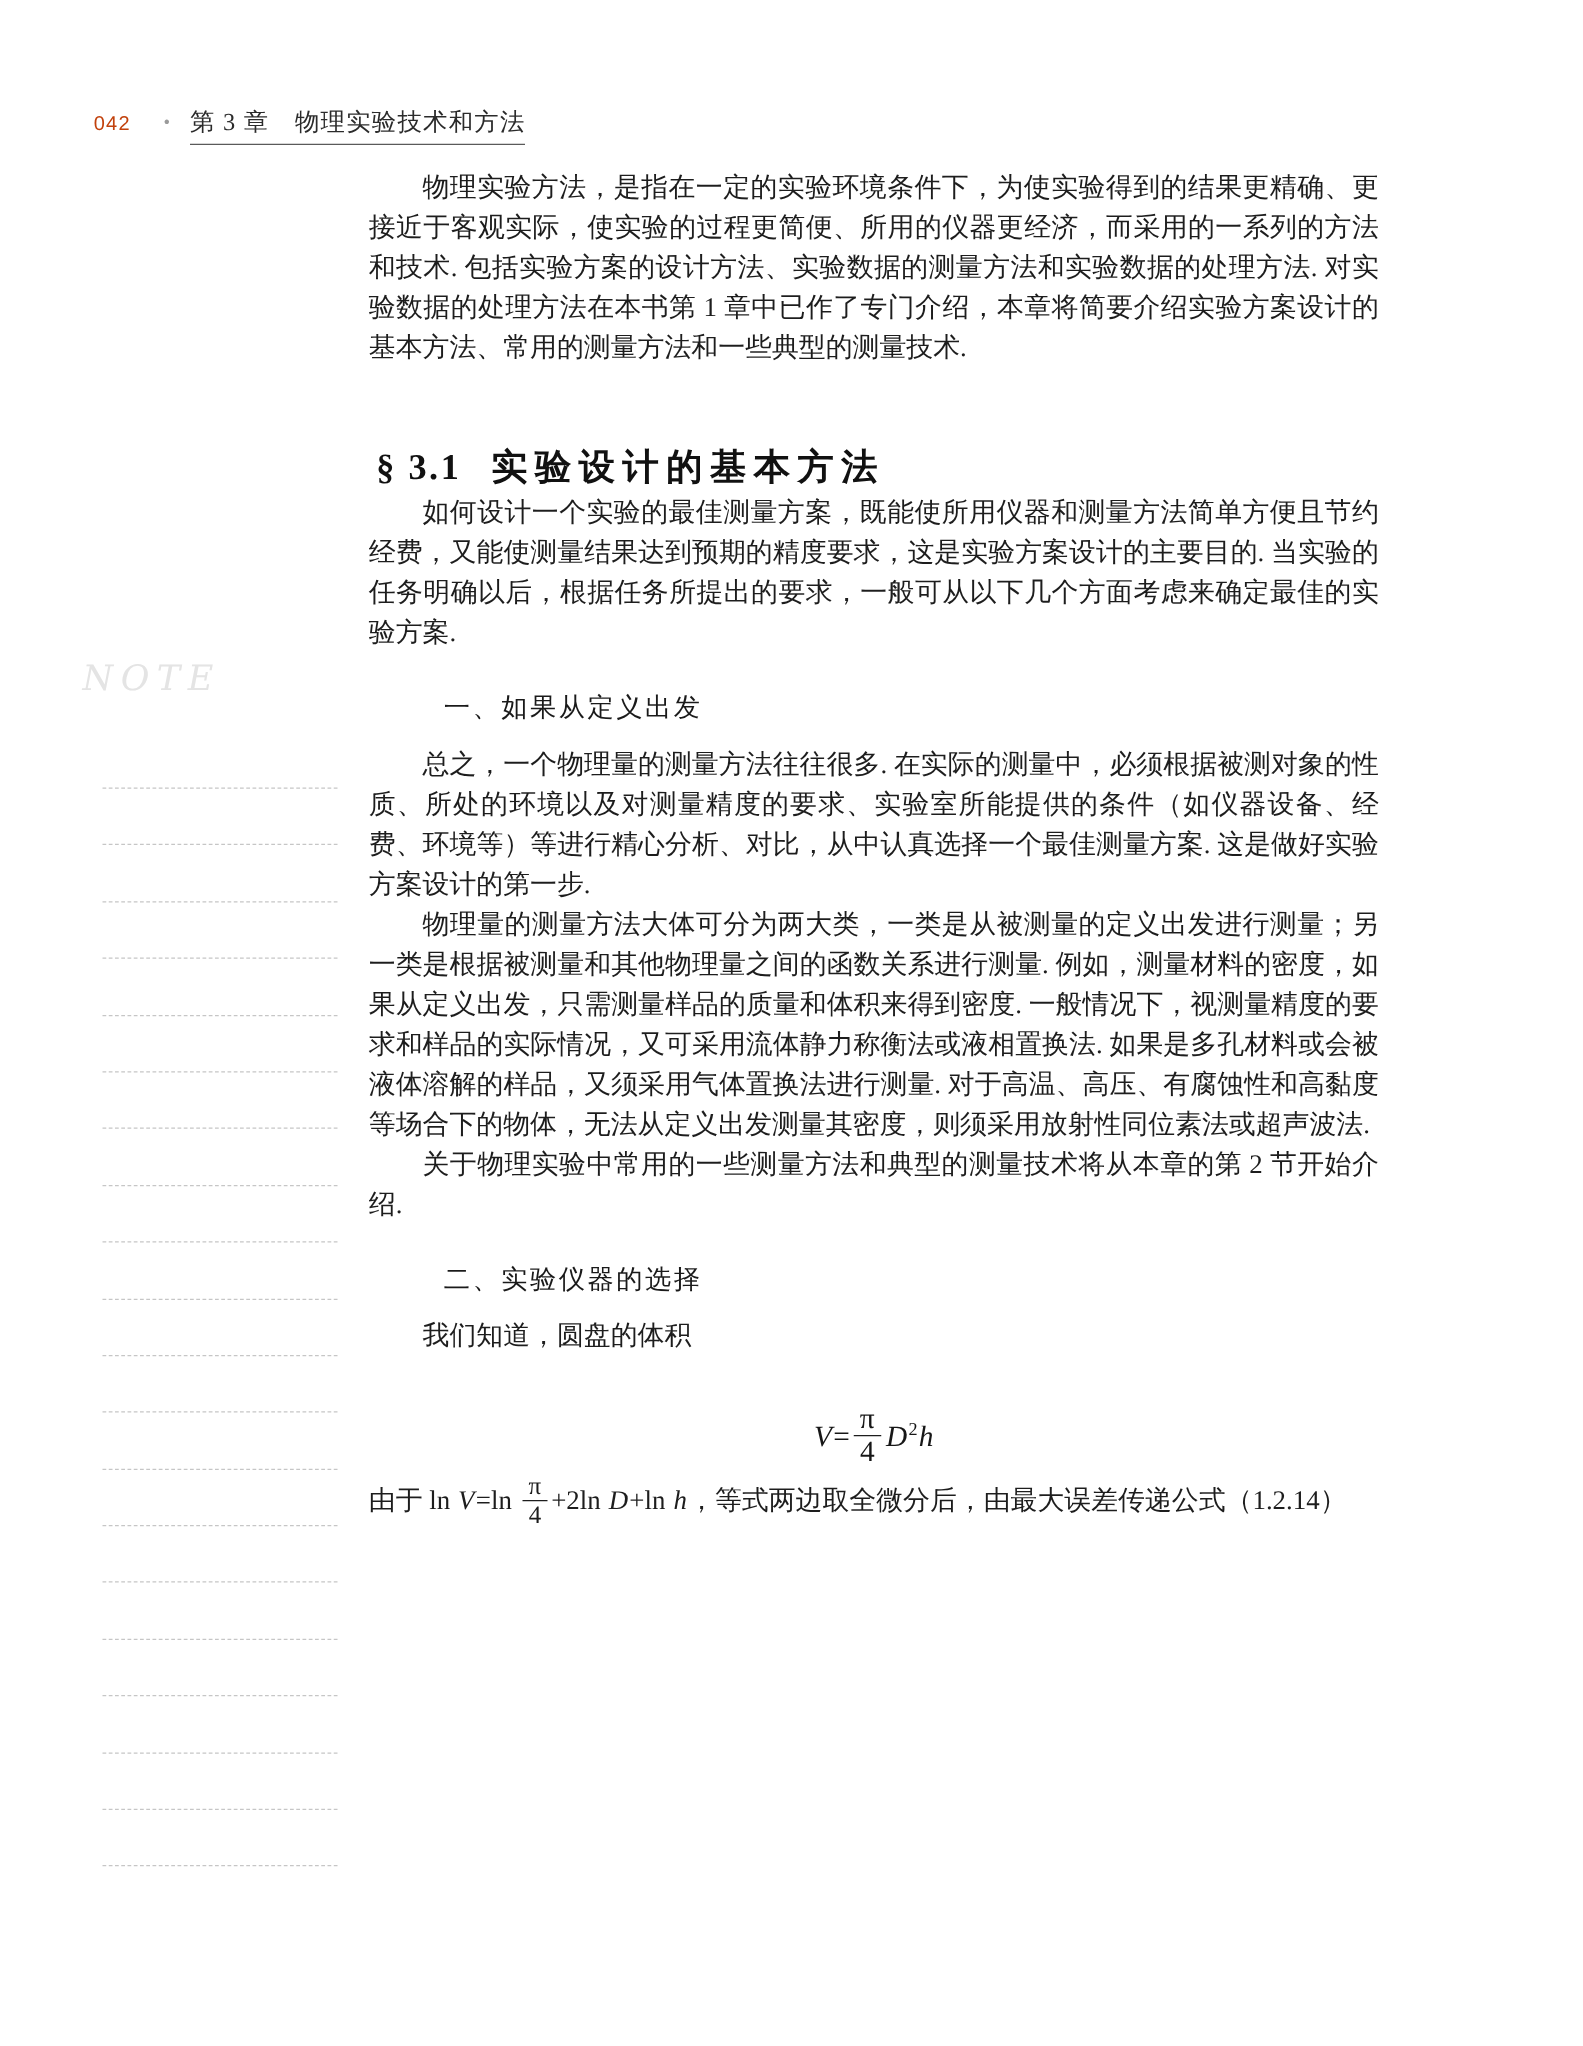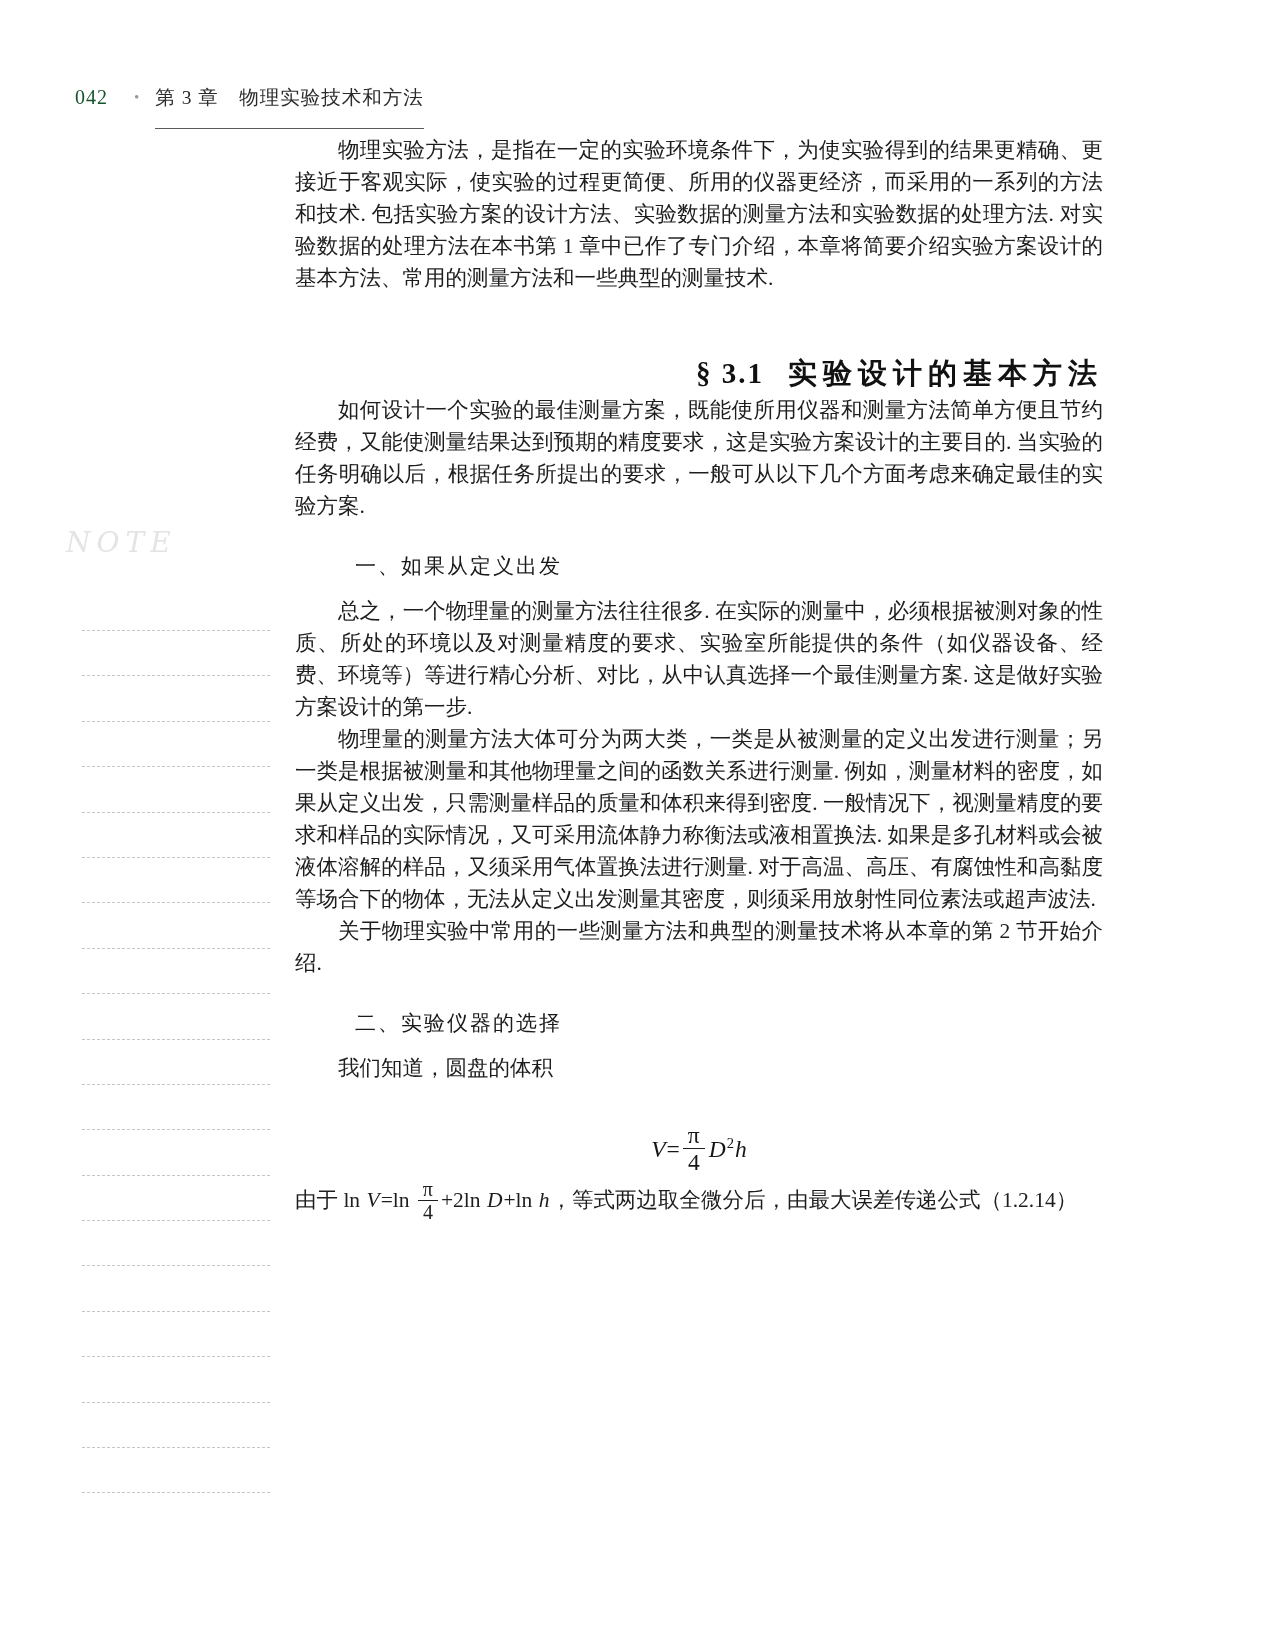--- a/index.html
+++ b/index.html
@@ -3,35 +3,35 @@
 <meta charset="utf-8">
 <style>
   html,body{margin:0;padding:0;}
   body{
     width:1266px;height:1637px;background:#ffffff;position:relative;
     font-family:"Liberation Serif", serif;color:#1d1d1d;
     -webkit-font-smoothing:antialiased;
   }
   
   .header{position:absolute;left:75px;top:84px;display:flex;align-items:baseline;}
-  .pagenum{font-family:Liberation Serif, serif;font-size:20px;color:#14532d;letter-spacing:1px;}
+  .pagenum{font-family:Liberation Sans, sans-serif;font-size:16px;color:#c2410c;letter-spacing:1px;}
   .bullet{color:#9a9a9a;font-size:15px;margin:0 16px 0 26px;position:relative;top:-2px;}
-  .chapter{font-size:19.5px;color:#2b2b2b;border-bottom:1.4px solid #5a5a5a;padding-bottom:17px;letter-spacing:1px;}
+  .chapter{font-size:19.5px;color:#2b2b2b;border-bottom:1.4px solid #5a5a5a;padding-bottom:4px;letter-spacing:1px;}
   
   .note{
     position:absolute;left:66px;top:526px;font-size:28px;color:#e4e4e4;
     font-style:italic;font-family:"DejaVu Serif",serif;letter-spacing:6px;
   }
   .ruled{position:absolute;left:82px;top:630px;width:188px;}
   .dash{height:0;border-top:1.6px dashed #c6c6c6;margin-bottom:44.4px;}
   
   .col{position:absolute;left:295px;top:134px;width:808px;}
   p.body{font-size:21.5px;line-height:32px;text-align:justify;margin:0;}
   .indent{text-indent:43px;}
-  .sec{margin:60px 0 0 6px;font-size:29px;font-weight:bold;color:#111;text-align:right;}
+  .sec{margin:60px 0 0 6px;font-size:29px;font-weight:bold;color:#111;}
   .secnum{font-family:"Liberation Serif",serif;margin-right:24px;letter-spacing:2px;}
   .sectitle{font-family:"Liberation Sans",sans-serif;letter-spacing:6px;}
   h3.sub{
     margin:30px 0 15px 60px;font-size:21px;font-weight:500;color:#1a1a1a;
     font-family:"Liberation Sans",sans-serif;letter-spacing:2px;
   }
   .mt40{margin-top:40px;}
   i.var{font-style:italic;font-family:"Liberation Serif",serif;padding:0 1px;}
   
   .formula{margin:40px 0 0;text-align:center;font-size:23.5px;color:#161616;}

